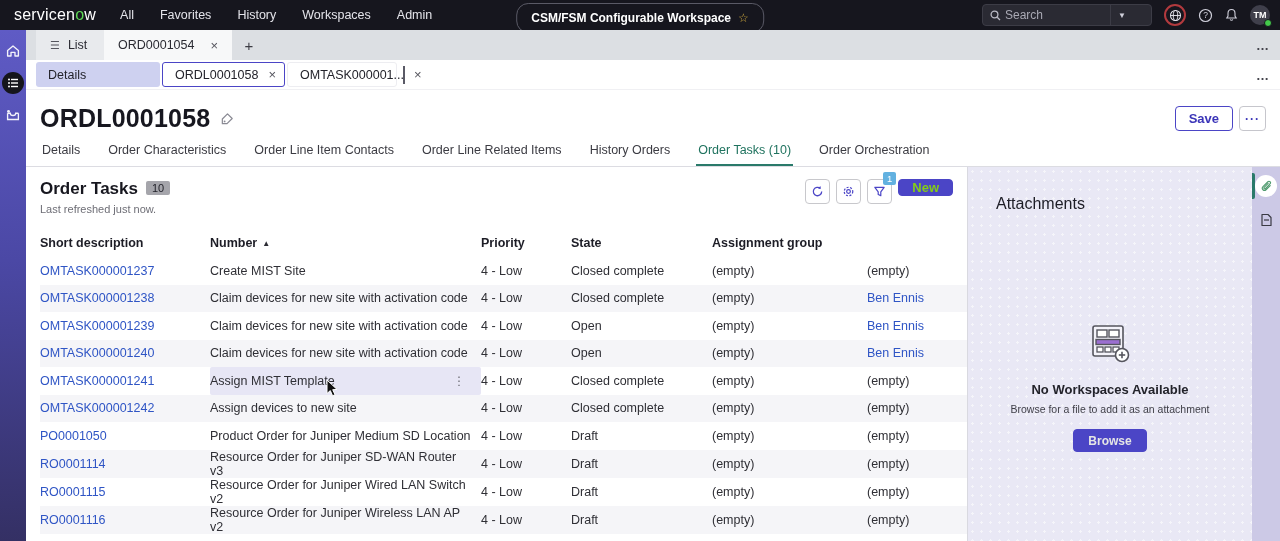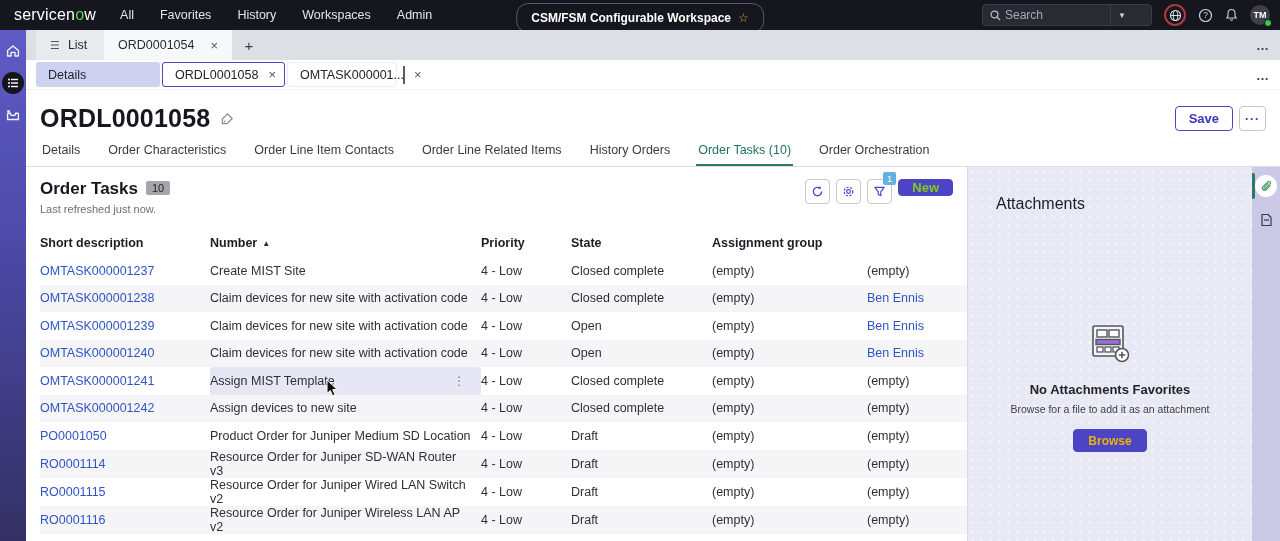--- a/index.html
+++ b/index.html
@@ -87,21 +87,21 @@
   .sortarrow { font-size:8px; margin-left:5px; color:#2b2b33; }
   .cell.hl { background:#e7e6f5; border-radius:2px; justify-content:space-between; }
   .cell.hl .dots { color:#6a6a72; font-size:12px; margin-right:6px; cursor:pointer; }
 
   
   .attach { flex:1; background:#e9e8f5; background-image:radial-gradient(rgba(255,255,255,.55) 1px, transparent 1.2px); background-size:9px 9px; padding:28px 0 0 28px; position:relative; overflow:hidden; }
   .attachtitle { font-size:16px; font-weight:400; color:#1d1d26; }
   .emptystate { position:absolute; left:0; right:0; top:155px; display:flex; flex-direction:column; align-items:center; text-align:center; }
   .emptytitle { font-size:13px; font-weight:700; color:#23232b; margin-top:14px; }
   .emptysub { font-size:10.5px; color:#3f3f47; margin-top:6px; }
-  .browsebtn { margin-top:14px; height:23px; padding:0 14px; background:#4b45c6; border:1px solid #4b45c6; border-radius:4px; color:#eab308; font-weight:700; font-size:12px; cursor:pointer; font-family:"Liberation Sans",sans-serif; }
+  .browsebtn { margin-top:14px; height:23px; padding:0 14px; background:#4b45c6; border:1px solid #4b45c6; border-radius:4px; color:#e5e5e5; font-weight:700; font-size:12px; cursor:pointer; font-family:"Liberation Sans",sans-serif; }
 
   .rail { width:28px; flex:0 0 28px; background:#ccc9e6; display:flex; flex-direction:column; align-items:center; padding-top:8px; gap:12px; position:relative; }
   .railind { position:absolute; left:0; top:6px; width:3px; height:26px; background:#2a7a6a; border-radius:0 2px 2px 0; }
   .railbtn { width:22px; height:22px; border-radius:50%; display:flex; align-items:center; justify-content:center; cursor:pointer; }
   .railbtn.activecirc { background:#fff; }
 
   .mousecursor { position:absolute; left:326px; top:379px; z-index:50; pointer-events:none; }
 </style>
 </head>
 <body>
@@ -432,21 +432,21 @@
                 <rect x="22" y="8" width="10" height="7" fill="#fff" stroke="#55555e" stroke-width="1.4"></rect>
                 <rect x="9" y="17.5" width="24" height="5" fill="#9b6fd0" stroke="#55555e" stroke-width="1.4"></rect>
                 <rect x="10" y="25" width="6" height="5" fill="#fff" stroke="#55555e" stroke-width="1.3"></rect>
                 <rect x="18" y="25" width="6" height="5" fill="#fff" stroke="#55555e" stroke-width="1.3"></rect>
                 <rect x="26" y="25" width="6" height="5" fill="#fff" stroke="#55555e" stroke-width="1.3"></rect>
                 <circle cx="35" cy="33" r="6.5" fill="#fff" stroke="#55555e" stroke-width="1.6"></circle>
                 <line x1="35" y1="29.8" x2="35" y2="36.2" stroke="#55555e" stroke-width="1.6"></line>
                 <line x1="31.8" y1="33" x2="38.2" y2="33" stroke="#55555e" stroke-width="1.6"></line>
               </svg>
             </span>
-            <div class="emptytitle">No Attachments Favorites</div>
+            <div class="emptytitle">No Workspaces Available</div>
             <div class="emptysub">Browse for a file to add it as an attachment</div>
             <button class="browsebtn">Browse</button>
           </div>
         </aside>
 
         <div class="rail">
           <span class="railind"></span>
           <span class="railbtn activecirc">
             <svg width="13" height="13" viewBox="0 0 14 14">
                 <path d="M11 6 L6.5 10.5 a2.3 2.3 0 0 1 -3.3 -3.3 L8.5 1.9 a1.6 1.6 0 0 1 2.3 2.3 L5.8 9.2 a0.9 0.9 0 0 1 -1.3 -1.3 L8.8 3.6" fill="none" stroke="#4f9a6e" stroke-width="1.2" stroke-linecap="round"></path>

